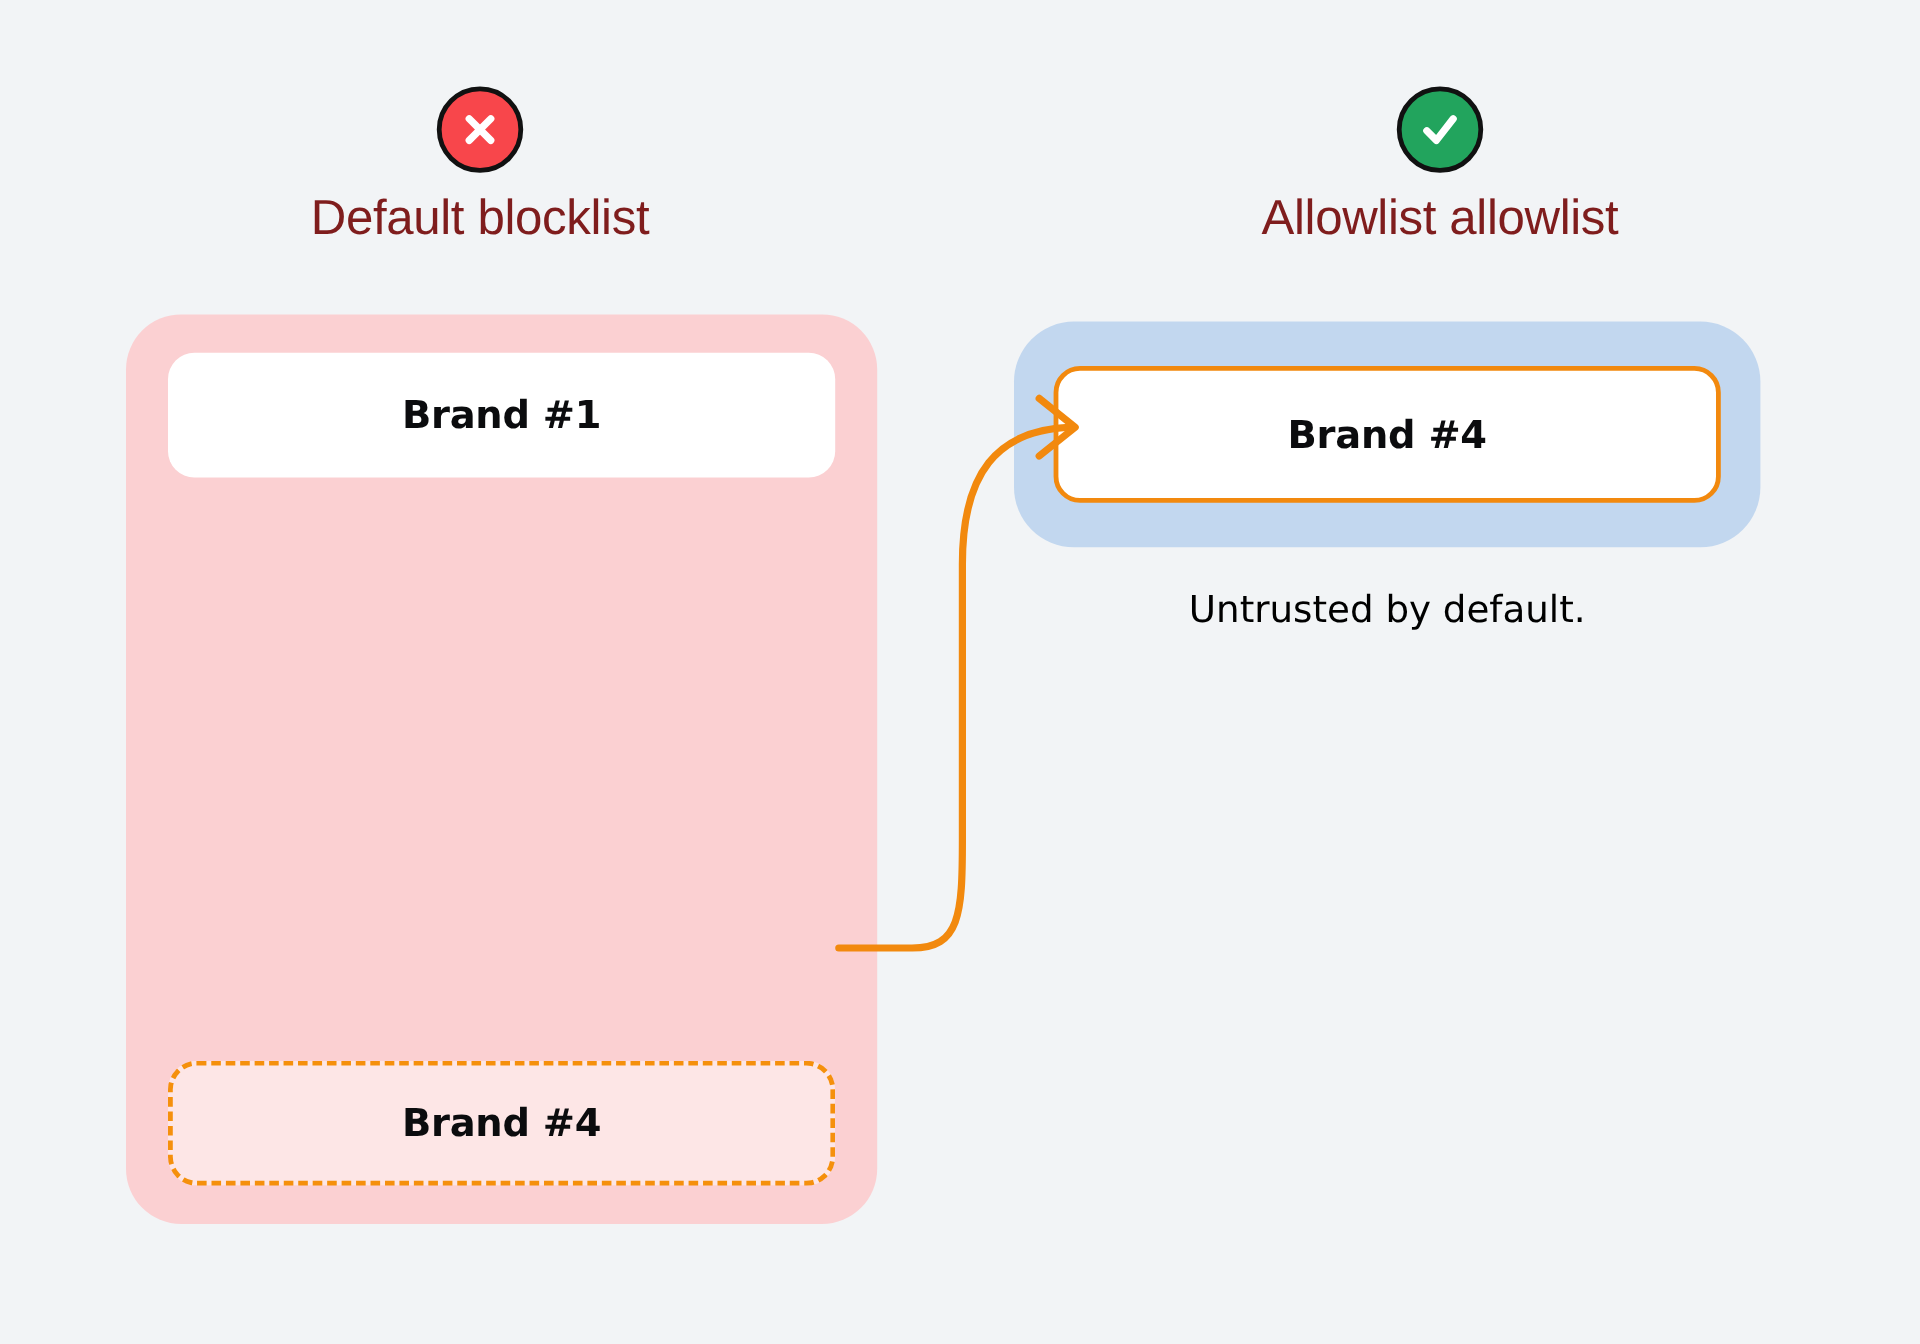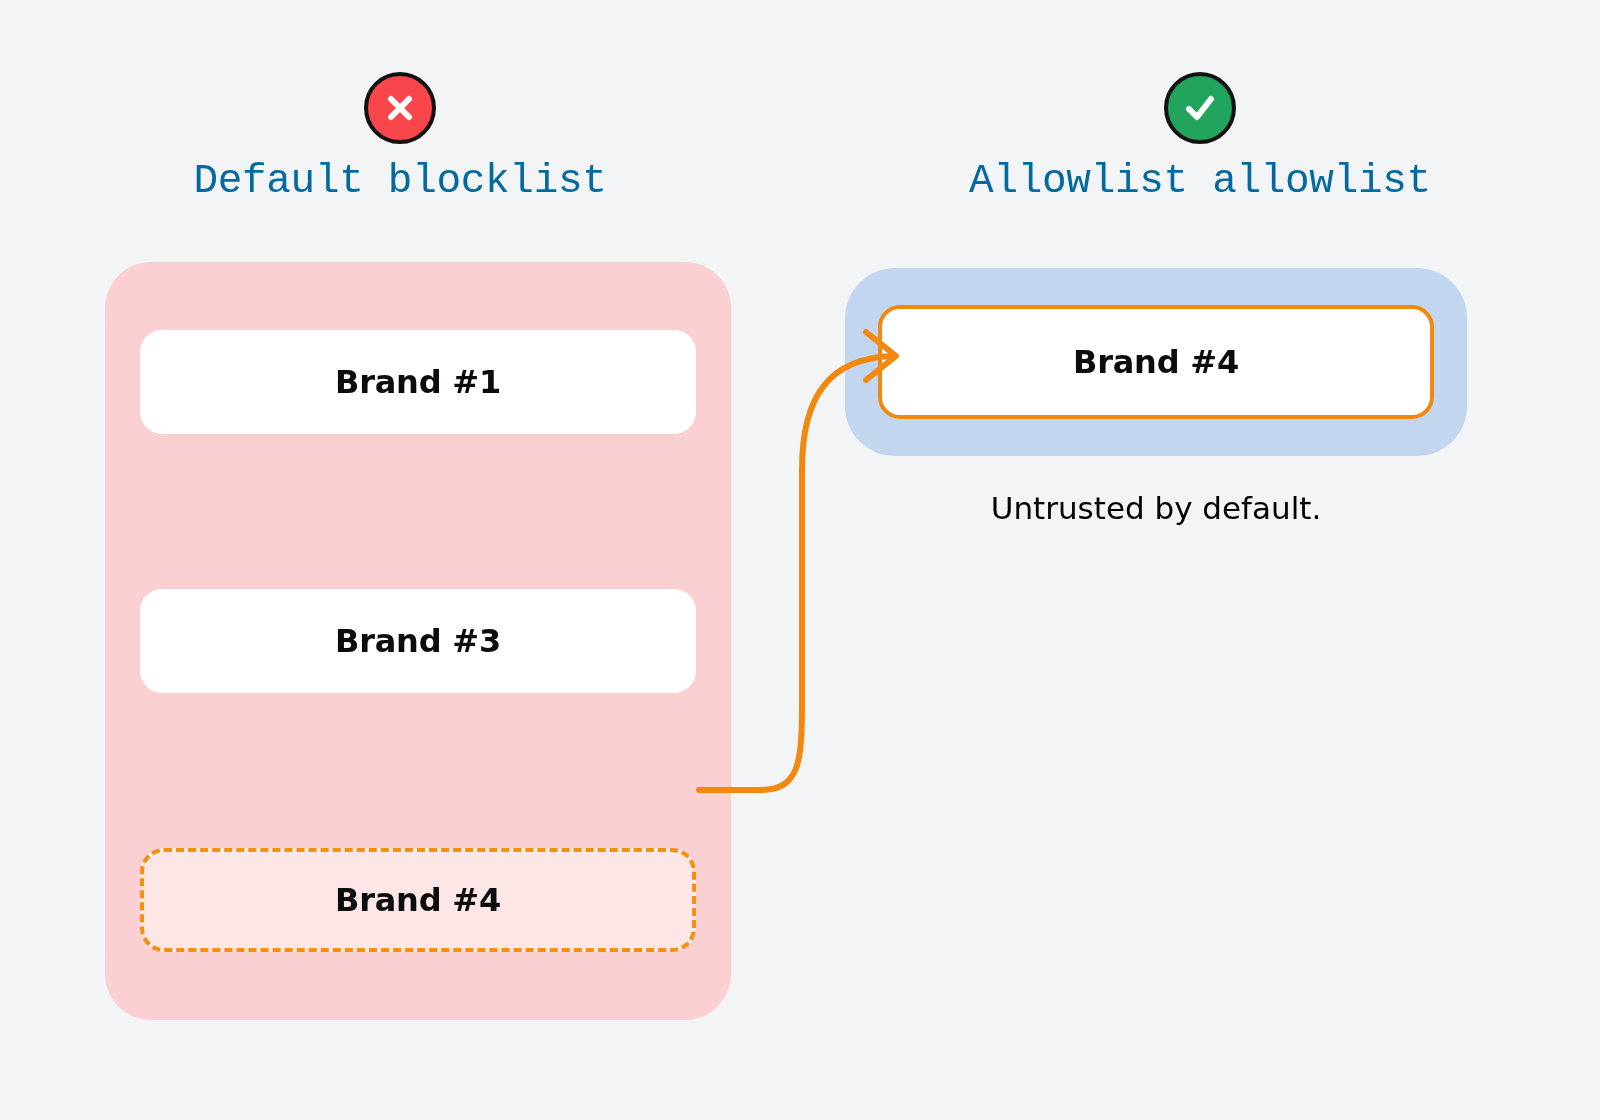--- a/index.html
+++ b/index.html
@@ -44,37 +44,37 @@
   .badge.block { background: #f8464b; }
   .badge.allow { background: #22a45d; }
   .badge svg { display: block; }
 
   
   .heading {
     position: absolute;
     top: 158px;
     width: 100%;
     text-align: center;
-    font-family: Liberation Mono, monospace;
+    font-family: Liberation Sans, sans-serif;
     font-size: 41px;
     font-weight: 400;
     letter-spacing: -0.3px;
-    color: #0369a1;
+    color: #7f1d1d;
   }
 
   
   #blocklist-container {
     position: absolute;
     left: 105px;
     top: 262px;
     width: 626px;
     height: 758px;
     background: #fbd0d2;
     border-radius: 46px;
-    padding: 68px 35px;
+    padding: 32px 35px;
     display: flex;
     flex-direction: column;
     justify-content: space-between;
   }
 
   .brand-card {
     position: relative;
     height: 104px;
     border-radius: 22px;
     background: #ffffff;
@@ -174,23 +174,20 @@
       </div>
     </div>
 
     <div class="heading">Allowlist allowlist</div>
   </div>
 
   <div id="blocklist-container">
     <div class="brand-card">
       <span>Brand #1</span>
     </div>
-    <div class="brand-card">
-      <span>Brand #3</span>
-    </div>
     <div class="brand-card dashed">
       <span>Brand #4</span>
     </div>
   </div>
 
   <div id="allowlist-container">
     <div id="allow-card">
       <span>Brand #4</span>
     </div>
   </div>

